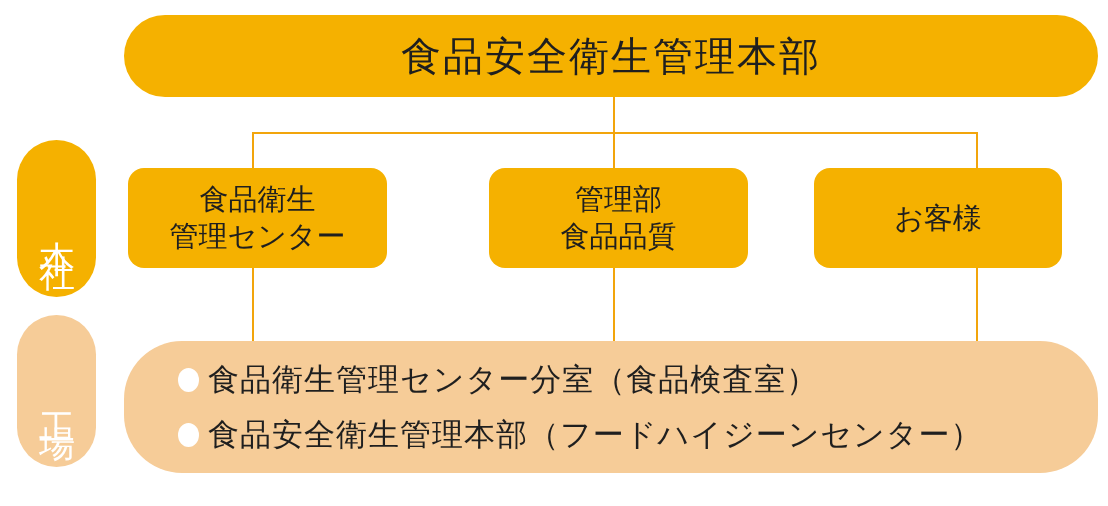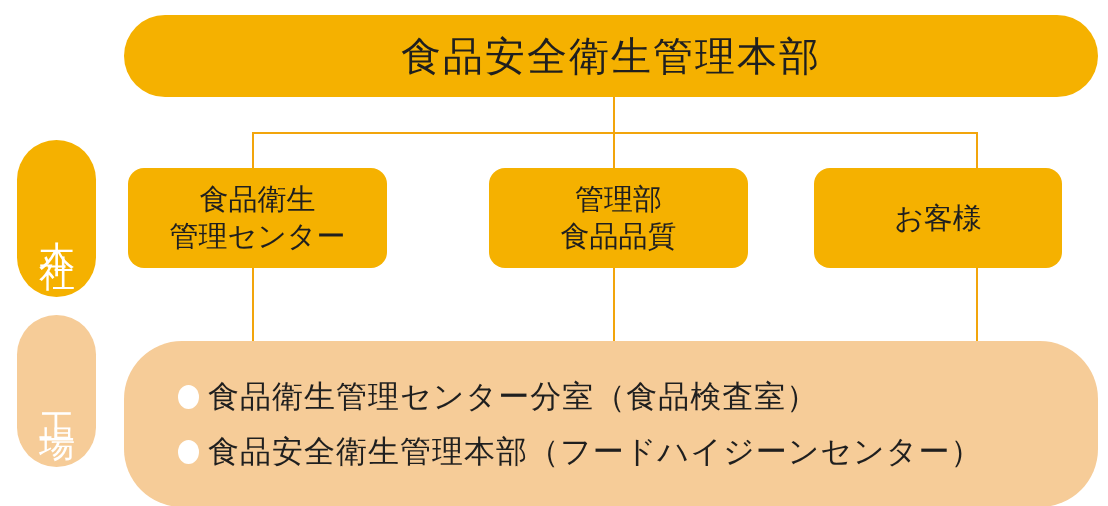--- a/index.html
+++ b/index.html
@@ -52,21 +52,21 @@
     font-size: 29px;
     font-weight: 500;
     line-height: 37px;
     flex-direction: column;
   }
   .branch-1 { left: 128px; width: 259px; }
   .branch-2 { left: 489px; width: 259px; }
   .branch-3 { left: 814px; width: 248px; }
   .factory-box {
     left: 124px; top: 341px;
-    width: 974px; height: 166px;
+    width: 974px; height: 132px;
     border-radius: 58px;
     flex-direction: column;
     align-items: flex-start;
     justify-content: center;
     padding-left: 54px;
     gap: 13px;
   }
   .factory-row {
     display: flex;
     align-items: center;

